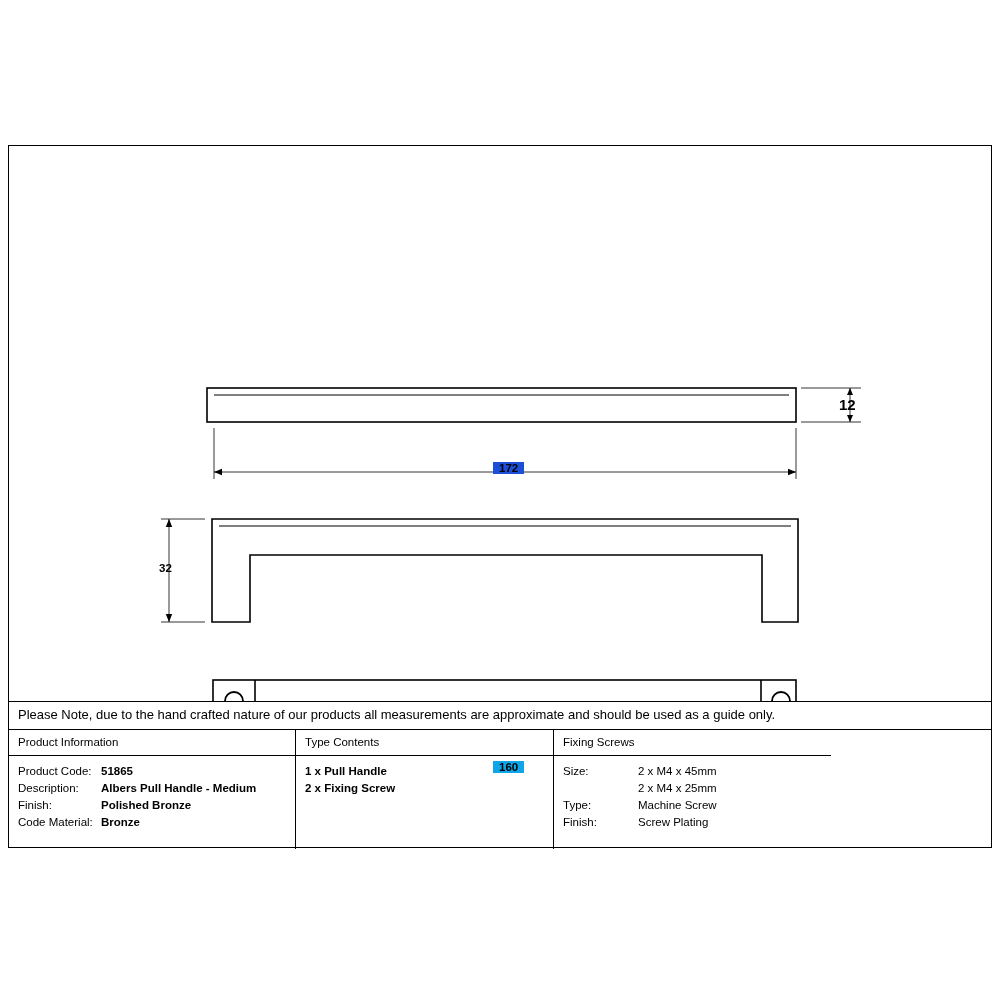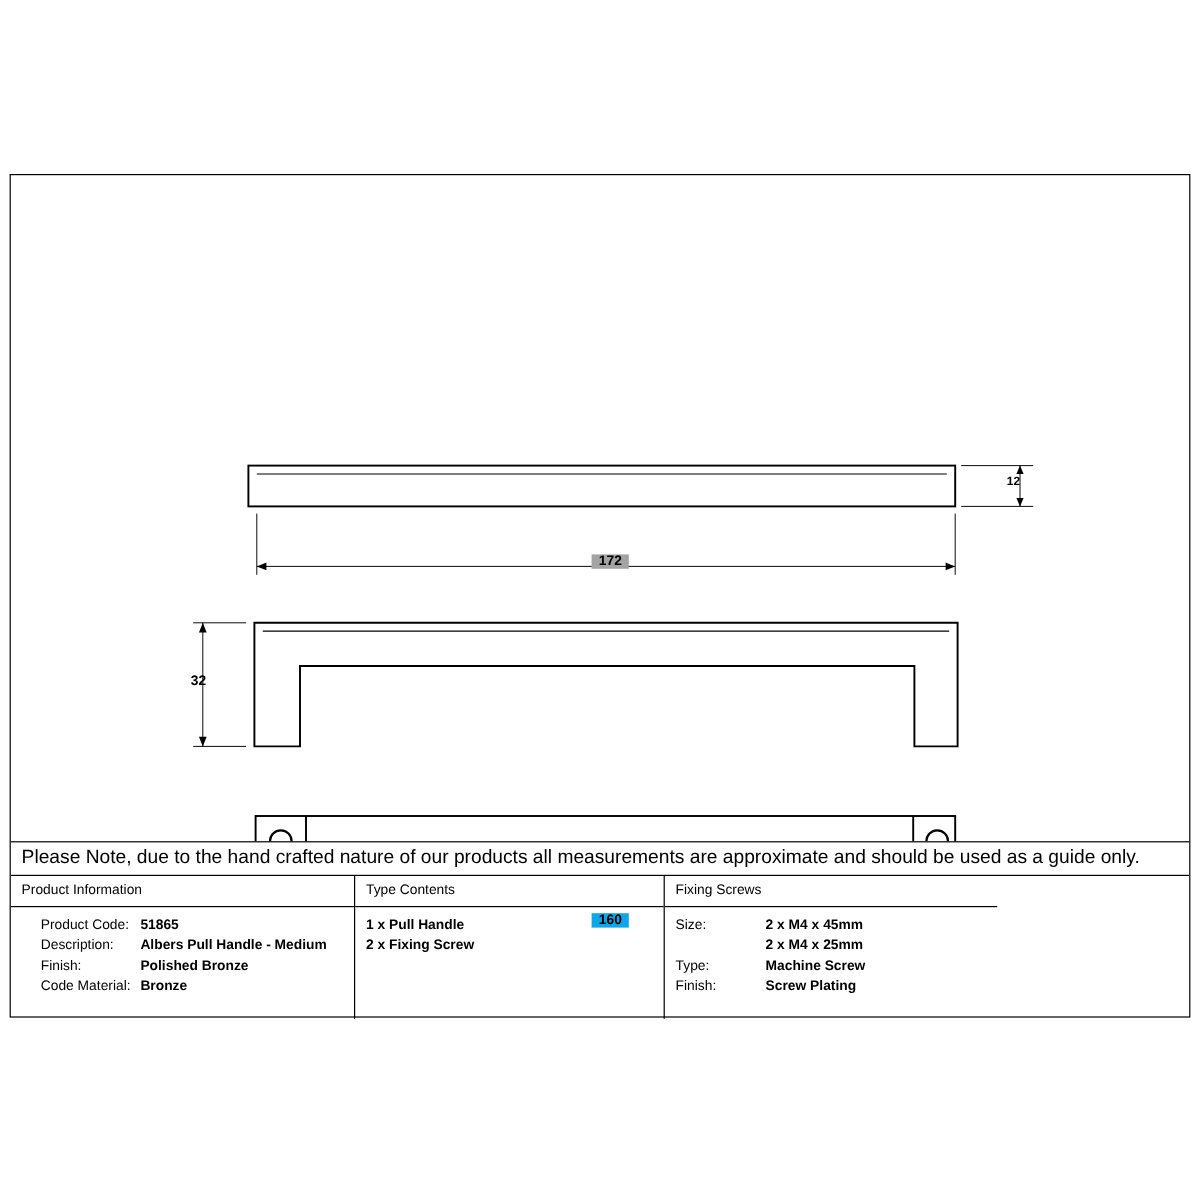--- a/index.html
+++ b/index.html
@@ -42,21 +42,21 @@
     top: 555px;
     width: 982px;
     height: 28px;
     border-top: 1px solid #000;
     box-sizing: border-box;
   }
   .note-text {
     position: absolute;
     left: 9px;
     top: 6px;
-    font-size: 16px;
+    font-size: 13px;
     line-height: 14px;
     color: #000;
     white-space: nowrap;
   }
 
   
   .info-table {
     position: absolute;
     left: 0;
     top: 583px;
@@ -88,21 +88,21 @@
     left: 0;
     top: 25px;
     width: 100%;
     height: 0;
     border-top: 1px solid #000;
   }
   .col-3 .head-rule { width: 100%; }
 
   .kv {
     position: absolute;
-    left: 25px;
+    left: 9px;
     font-size: 11.5px;
     white-space: nowrap;
   }
   .kv .k {
     display: inline-block;
     width: 83px;
   }
   .kv .v { font-weight: bold; }
   .row-a { top: 35px; }
   .row-b { top: 52px; }
@@ -113,21 +113,21 @@
     position: absolute;
     left: 9px;
     font-size: 11.5px;
     font-weight: bold;
     white-space: nowrap;
     text-align: right;
   }
 
   .kv-fx { position: absolute; left: 9px; font-size: 11.5px; white-space: nowrap; }
   .kv-fx .k { display: inline-block; width: 75px; }
-  .kv-fx .v { font-weight: bold; text-align: right; }
+  .kv-fx .v { font-weight: normal; text-align: right; }
 
   
   .logo-wrap {
     position: absolute;
     left: 0;
     top: 0;
     width: 160px;
     height: 119px;
   }
   .logo-svg { position: absolute; left: 6px; top: 18px; }
@@ -184,22 +184,22 @@
 
       <g>
         <line x1="225" y1="582" x2="225" y2="632" stroke="#000000" stroke-width="0.8"></line>
         <line x1="772" y1="582" x2="772" y2="632" stroke="#000000" stroke-width="0.8"></line>
         <line x1="225" y1="625" x2="772" y2="625" stroke="#000000" stroke-width="0.8"></line>
         <path d="M225,625 l8,-3.2 l0,6.4 z" fill="#000000"></path>
         <path d="M772,625 l-8,-3.2 l0,6.4 z" fill="#000000"></path>
       </g>
     </svg>
 
-    <div style="position:absolute;left:830px;top:250px;font-size:10px;font-weight:bold;">12</div>
-    <div style="position:absolute;left:484px;top:316px;font-size:11.5px;font-weight:bold;background:#a3a3a3;padding:0 6px;">172</div>
+    <div style="position:absolute;left:830px;top:250px;font-size:15px;font-weight:bold;">12</div>
+    <div style="position:absolute;left:484px;top:316px;font-size:11.5px;font-weight:bold;background:#1d4ed8;padding:0 6px;">172</div>
     <div style="position:absolute;left:150px;top:416px;font-size:11.5px;font-weight:bold;">32</div>
     <div style="position:absolute;left:484px;top:615px;font-size:11.5px;font-weight:bold;background:#0ea5e9;padding:0 6px;">160</div>
   </div>
 
   <div class="note-row">
     <div class="note-text">Please Note, due to the hand crafted nature of our products all measurements are approximate and should be used as a guide only.</div>
   </div>
 
   <div class="info-table">
 

